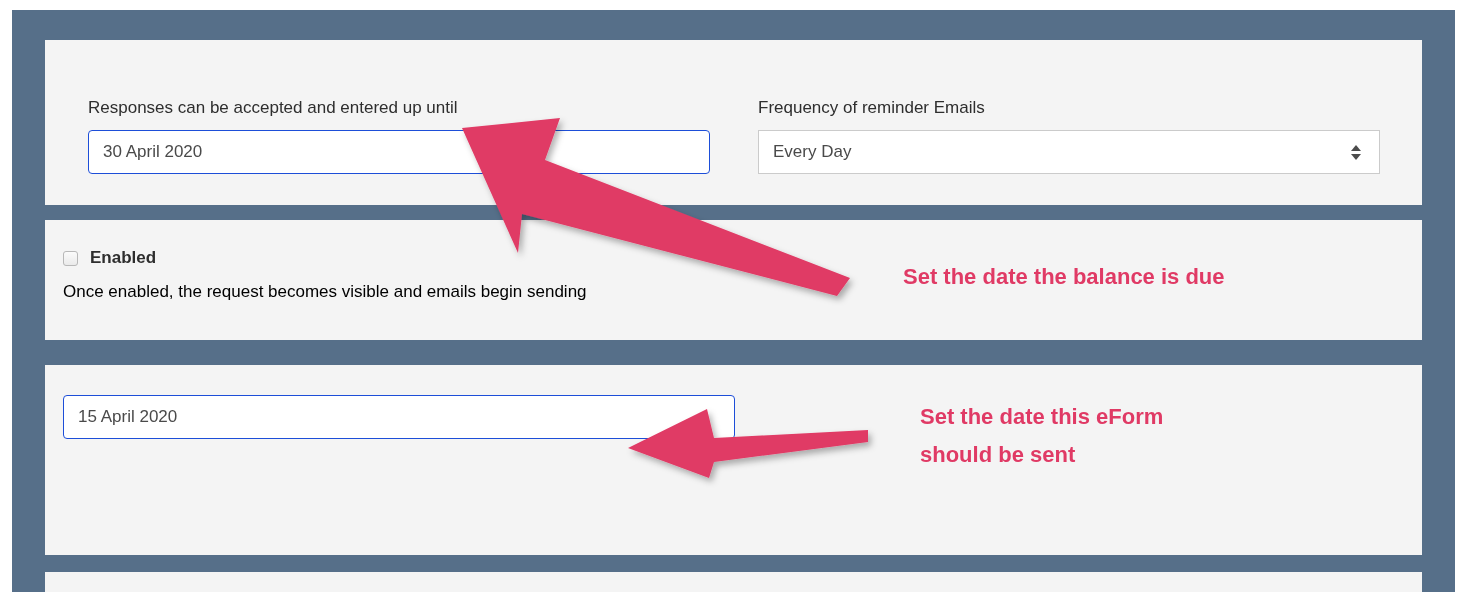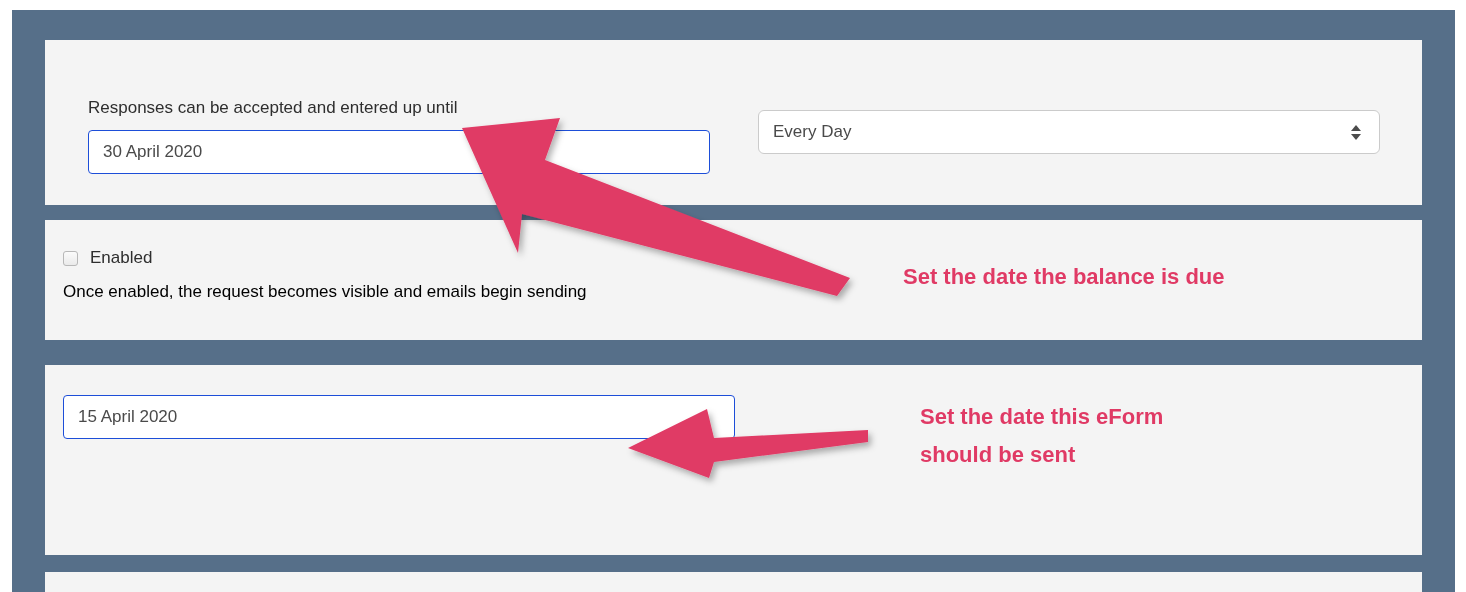--- a/index.html
+++ b/index.html
@@ -57,21 +57,21 @@
     display:flex;
     align-items:center;
     font-family:"Liberation Sans", sans-serif;
   }
   .selectbox{
     box-sizing:border-box;
     height:44px;
     margin-top:12px;
     background:#ffffff;
     border:1px solid #cbcbcb;
-    border-radius:6px;
+    border-radius:0;
     font-size:17px;
     color:#4a4a4a;
     padding:0 14px;
     display:flex;
     align-items:center;
     justify-content:space-between;
     font-family:"Liberation Sans", sans-serif;
   }
   .spinner{
     display:flex;
@@ -105,20 +105,21 @@
     width:15px;height:15px;
     border:1px solid #b8b8b8;
     border-radius:3px;
     background:linear-gradient(#fbfbfb,#eaeaea);
     box-sizing:border-box;
   }
   .check-label{
     margin-left:12px;
     font-size:17px;
     color:#2e2e2e;
+    font-weight:bold;
   }
   .helper{
     position:absolute;
     font-size:17px;
     color:#000000;
     white-space:nowrap;
   }
 
   
   .annot{
@@ -144,20 +145,21 @@
   <div class="chrome"></div>
 
   <div class="panel" id="panel-schedule">
 
     <div class="field-col" style="left:43px;width:622px;">
       <div class="label">Responses can be accepted and entered up until</div>
       <div class="textinput" placeholder="">30 April 2020</div>
     </div>
 
     <div class="field-col" style="left:713px;width:622px;">
+      <div class="label">Frequency of reminder Emails</div>
       <div class="selectbox">
         <span>Every Day</span>
         <span class="spinner">
           <span class="tri-up"></span>
           <span class="tri-down"></span>
         </span>
       </div>
     </div>
   </div>
 

